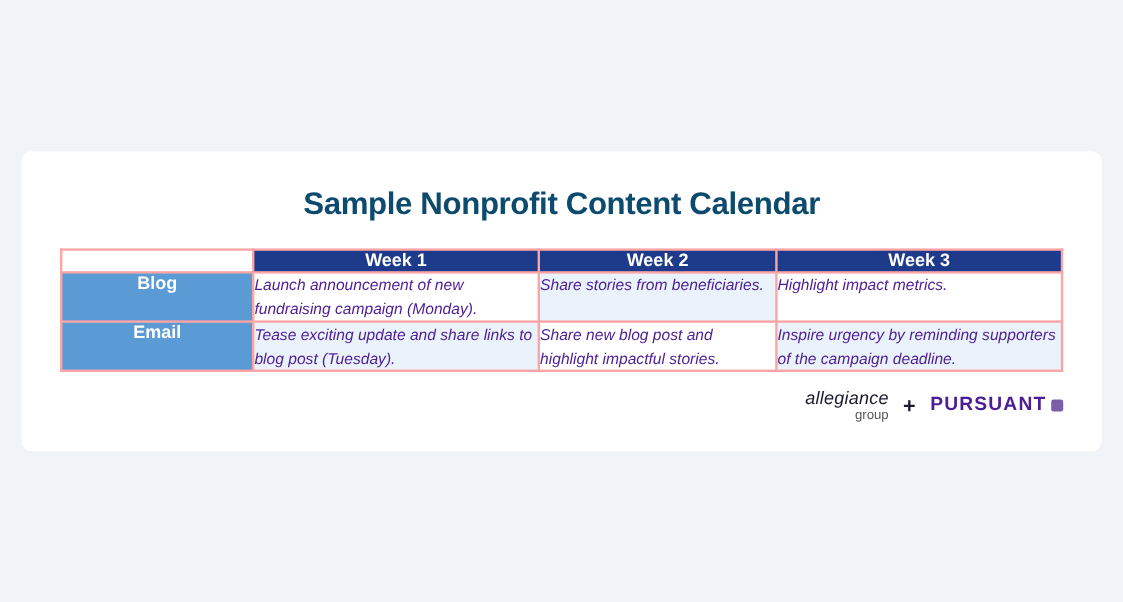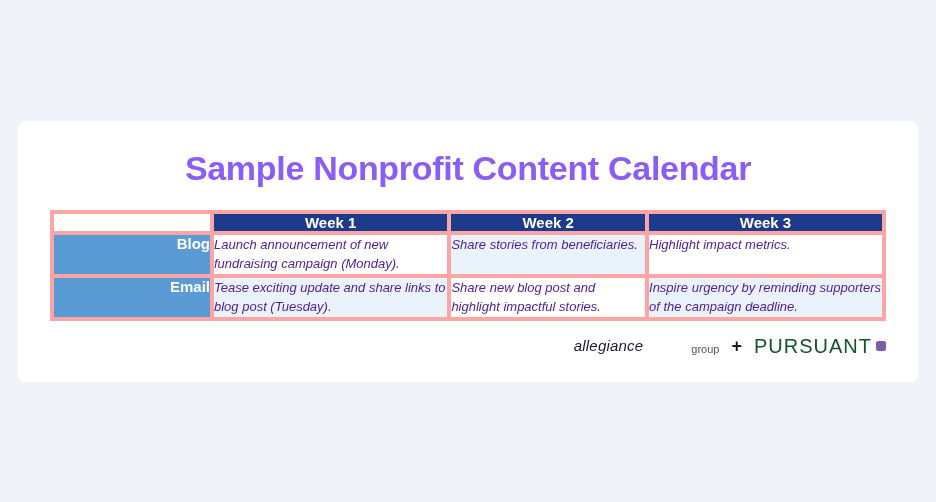--- a/index.html
+++ b/index.html
@@ -13,32 +13,32 @@
       min-height: 502px;
     }
     .page-container {
       background: #ffffff;
       width: 900px;
       padding: 28px 32px 24px 32px;
       border-radius: 8px;
     }
     .page-title {
       text-align: center;
-      font-size: 34px;
+      font-size: 26px;
       font-weight: 800;
-      color: #8b5cf6;
+      color: #0c4a6e;
       margin-bottom: 22px;
       letter-spacing: -0.3px;
     }
     .calendar-table {
       width: 100%;
       border-collapse: collapse;
     }
     .calendar-table th, .calendar-table td {
-      border: 4px solid #fca5a5;
+      border: 2px solid #fca5a5;
       padding: 0;
       vertical-align: top;
     }
     
     .header-empty {
       background: #ffffff;
       width: 160px;
       border: none;
       border-right: 1px solid #c8d6e5;
       border-bottom: 1px solid #c8d6e5;
@@ -50,21 +50,21 @@
       font-size: 15px;
       text-align: center;
       padding: 12px 10px;
     }
     
     .row-label {
       background: #5b9bd5;
       color: #ffffff;
       font-weight: 700;
       font-size: 15px;
-      text-align: right;
+      text-align: center;
       padding: 14px 10px;
       vertical-align: middle;
       width: 160px;
     }
     
     .data-cell {
       background: #ffffff;
       font-size: 13px;
       color: #4c1d95;
       padding: 12px 14px;
@@ -80,21 +80,21 @@
     
     .footer {
       display: flex;
       justify-content: flex-end;
       align-items: center;
       margin-top: 14px;
       gap: 8px;
     }
     .allegiance-logo {
       display: flex;
-      flex-direction: row;
+      flex-direction: column;
       align-items: flex-end;
     }
     .allegiance-text {
       font-size: 16px;
       font-weight: 700;
       color: #1a1a2e;
       letter-spacing: 0.2px;
     }
     .allegiance-group {
       font-size: 11px;
@@ -108,23 +108,23 @@
       font-weight: 700;
       color: #1a1a2e;
       margin: 0 4px;
     }
     .pursuant-logo {
       display: flex;
       align-items: center;
       gap: 2px;
     }
     .pursuant-text {
-      font-size: 20px;
-      font-weight: 400;
-      color: #14532d;
+      font-size: 16px;
+      font-weight: 700;
+      color: #4c1d95;
       letter-spacing: 1px;
       text-transform: uppercase;
     }
     .pursuant-dot {
       display: inline-block;
       width: 10px;
       height: 10px;
       background: #7b5ea7;
       border-radius: 2px;
       margin-left: 2px;

